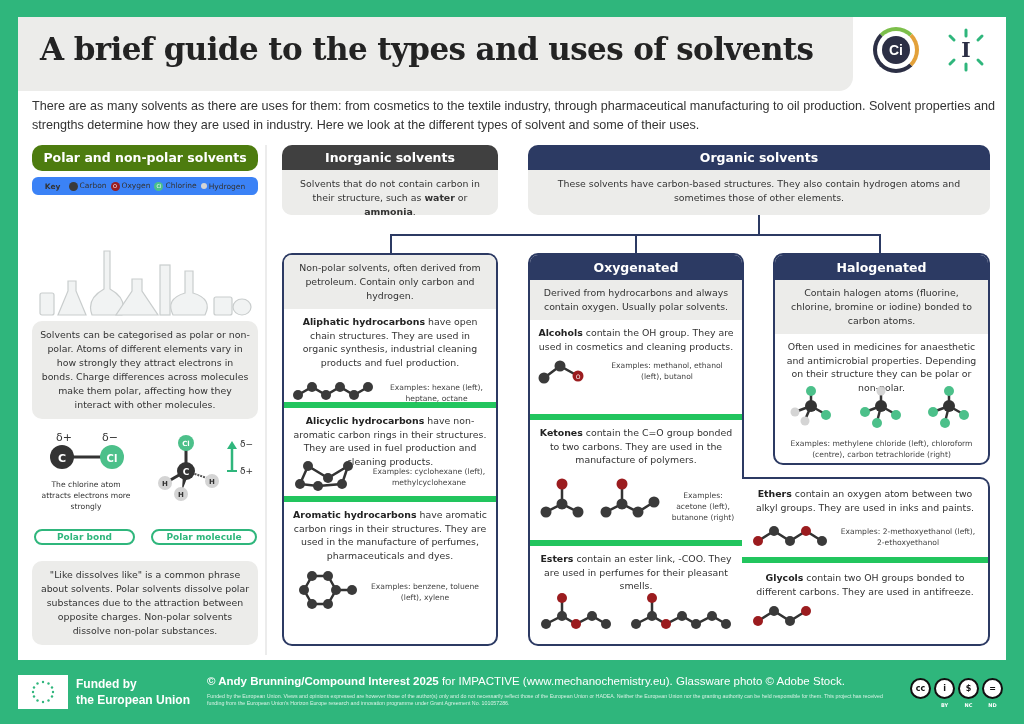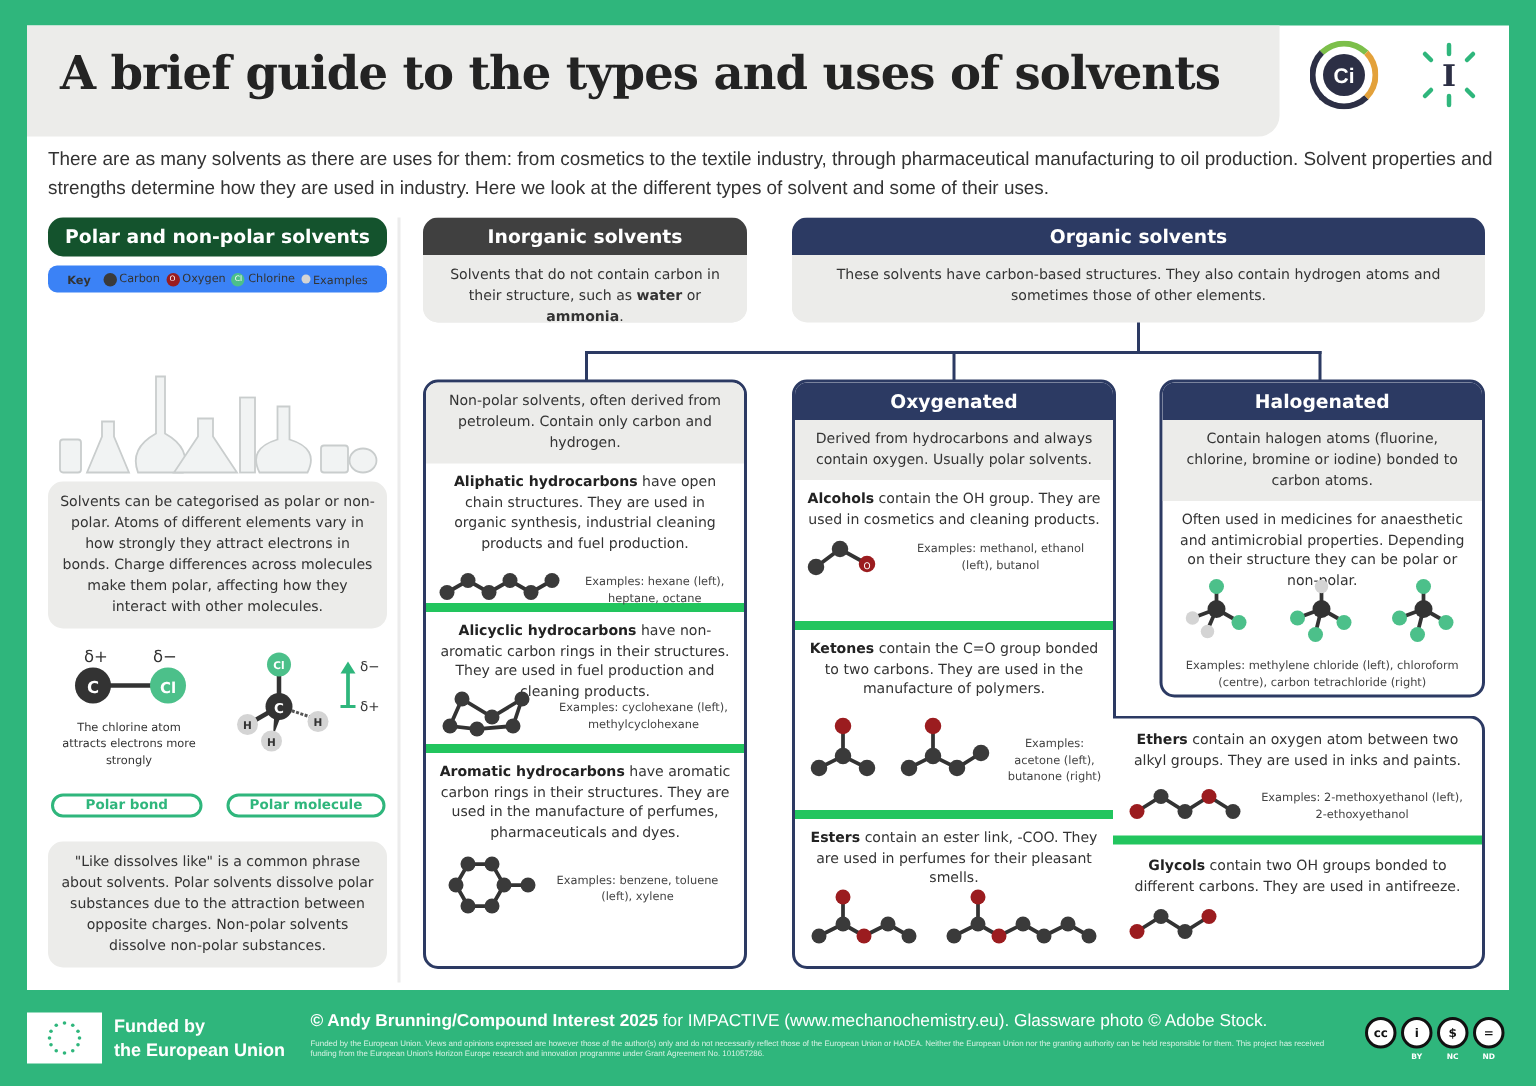--- a/index.html
+++ b/index.html
@@ -8,21 +8,21 @@
   .card { position: absolute; left: 18px; top: 17px; width: 988px; height: 643px; background: #ffffff; }
   .titlebar { position: absolute; left: 0; top: 0; width: 835px; height: 74px; background: #ececea; border-bottom-right-radius: 14px; }
   .title { position: absolute; left: 22px; top: 14px; font-family: "DejaVu Serif", serif; font-weight: bold; font-size: 31px; color: #232323; letter-spacing: -0.6px; }
   .logo-ci { position: absolute; left: 855px; top: 10px; width: 46px; height: 46px; border-radius: 50%; border: 4px solid #2c2f45; border-top-color: #7cbf4a; border-right-color: #e3a13a; }
   .logo-ci .inner { position: absolute; left: 5px; top: 5px; width: 28px; height: 28px; border-radius: 50%; background: #2c2f45; color: #fff; font-weight: bold; font-size: 14px; text-align: center; line-height: 28px; font-family: "Liberation Sans", sans-serif; }
   .logo-i { position: absolute; left: 925px; top: 10px; width: 46px; height: 46px; }
   .intro { position: absolute; left: 14px; top: 80px; width: 970px; font-size: 12.6px; line-height: 19px; color: #333; font-family: "Liberation Sans", sans-serif; }
 
   .left-col { position: absolute; left: 14px; top: 128px; width: 226px; height: 515px; }
   .vdiv { position: absolute; left: 247px; top: 128px; width: 2px; height: 510px; background: #ececec; }
-  .pill-green { background: #14532d; color: #fff; font-weight: bold; font-size: 12.5px; text-align: center; border-radius: 10px; height: 26px; line-height: 26px; }
+  .pill-green { background: #4d7c0f; color: #fff; font-weight: bold; font-size: 12.5px; text-align: center; border-radius: 10px; height: 26px; line-height: 26px; }
   .keybar { margin-top: 6px; background: #3b82f6; border-radius: 6px; height: 18px; display: flex; align-items: center; justify-content: center; gap: 4px; font-size: 7.5px; color: #333; }
   .dot { display: inline-block; width: 9px; height: 9px; border-radius: 50%; vertical-align: middle; margin-right: 2px; font-size: 5px; color: #fff; text-align: center; line-height: 9px; }
   .glassware { position: relative; height: 120px; margin-top: 6px; }
   .infobox { background: #ececea; border-radius: 10px; font-size: 9.4px; line-height: 14px; text-align: center; color: #333; padding: 7px 8px; }
   .polar-area { position: relative; height: 124px; margin-top: 8px; }
   .outline-pill { position: absolute; border: 2px solid #2fb67c; border-radius: 10px; color: #2fb67c; font-weight: bold; font-size: 9px; text-align: center; height: 16px; line-height: 12px; }
 
   .box { position: absolute; border-radius: 10px; overflow: hidden; }
   .hdr-green { background: #404040; color: #fff; font-weight: bold; font-size: 12.5px; text-align: center; height: 25px; line-height: 25px; }
   .hdr-navy { background: #2c3a63; color: #fff; font-weight: bold; font-size: 12.5px; text-align: center; height: 25px; line-height: 25px; }
@@ -70,21 +70,21 @@
 
   <div class="intro">There are as many solvents as there are uses for them: from cosmetics to the textile industry, through pharmaceutical manufacturing to oil production. Solvent properties and strengths determine how they are used in industry. Here we look at the different types of solvent and some of their uses.</div>
 
   <div class="left-col">
     <div class="pill-green">Polar and non-polar solvents</div>
     <div class="keybar">
       <b style="margin-right:4px">Key</b>
       <span><span class="dot" style="background:#3a3a3a"></span><span>Carbon</span></span>
       <span><span class="dot" style="background:#9b1c1f">O</span><span>Oxygen</span></span>
       <span><span class="dot" style="background:#4cc08a">Cl</span><span>Chlorine</span></span>
-      <span><span class="dot" style="background:#d4d4d4;width:6px;height:6px"></span><span>Examples</span></span>
+      <span><span class="dot" style="background:#d4d4d4;width:6px;height:6px"></span><span>Hydrogen</span></span>
     </div>
 
     <div class="glassware">
       <svg width="226" height="120" viewBox="0 0 226 120">
         <g fill="#f1f3f3" stroke="#c9cdcd" stroke-width="1.2">
           <rect x="8" y="92" width="14" height="22" rx="2"></rect>
           <path d="M36 80 h8 v10 l10 24 h-28 l10 -24 z"></path>
           <path d="M72 50 h6 v38 q18 10 12 26 h-30 q-6 -16 12 -26 z"></path>
           <path d="M100 78 h10 v12 l16 24 h-42 l16 -24 z"></path>
           <rect x="128" y="64" width="10" height="50"></rect>

